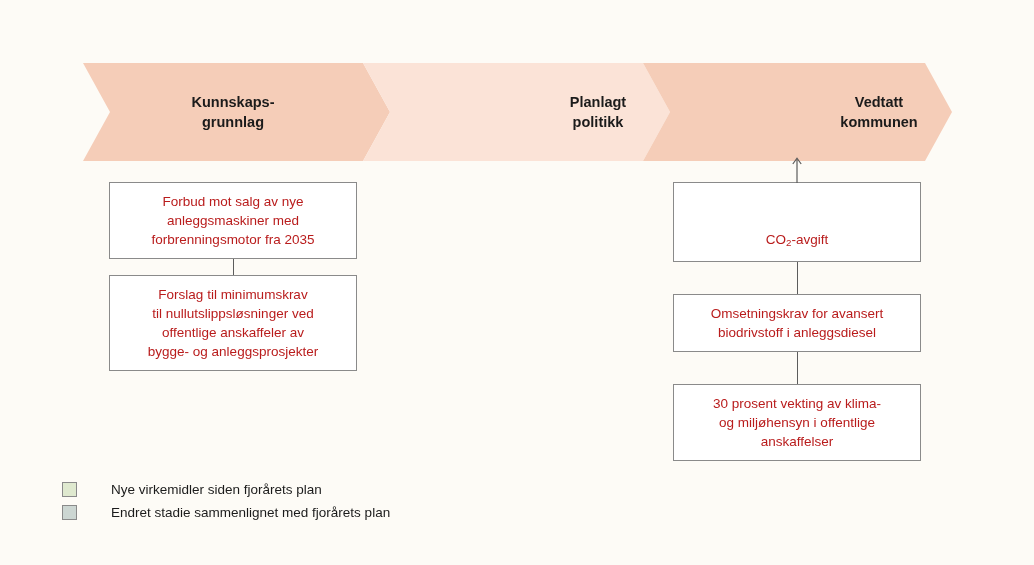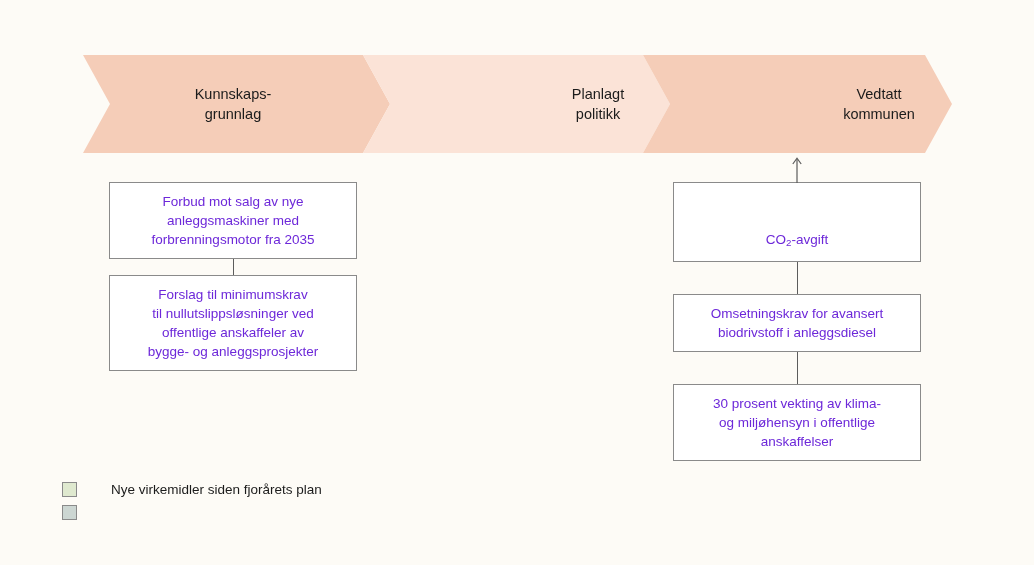--- a/index.html
+++ b/index.html
@@ -19,23 +19,24 @@
     position: absolute;
     inset: 0;
     width: 1034px;
     height: 565px;
   }
 
   
   .banner {
     position: absolute;
     left: 83px;
-    top: 55px;
+    top: 63px;
     width: 869px;
     height: 98px;
+    font-weight: bold;
   }
   .banner-svg {
     position: absolute;
     left: 0;
     top: 0;
   }
   .banner-label {
     position: absolute;
     text-align: center;
     font-size: 14.5px;
@@ -55,21 +56,21 @@
   .col-left  { left: 109px; top: 182px; width: 248px; }
   .col-right { left: 673px; top: 182px; width: 248px; }
 
   .node {
     box-sizing: border-box;
     border: 1px solid #8a8a8a;
     background: #ffffff;
     text-align: center;
     font-size: 13.5px;
     line-height: 19px;
-    color: #6d28d9;
+    color: #b91c1c;
     padding: 9px 26px;
     white-space: pre-line;
     position: relative;
   }
 
   
   .connector {
     height: 16px;
     position: relative;
   }
@@ -190,16 +191,17 @@
 anskaffelser</div>
   </div>
 
   <div class="legend">
     <div class="legend-row">
       <span class="swatch" id="sw0" style="background: rgb(223, 233, 207);"></span>
       <span class="legend-text">Nye virkemidler siden fjorårets plan</span>
     </div>
     <div class="legend-row">
       <span class="swatch" id="sw1" style="background: rgb(204, 214, 210);"></span>
+      <span class="legend-text">Endret stadie sammenlignet med fjorårets plan</span>
     </div>
   </div>
 
 </div>
 
 </body></html>

